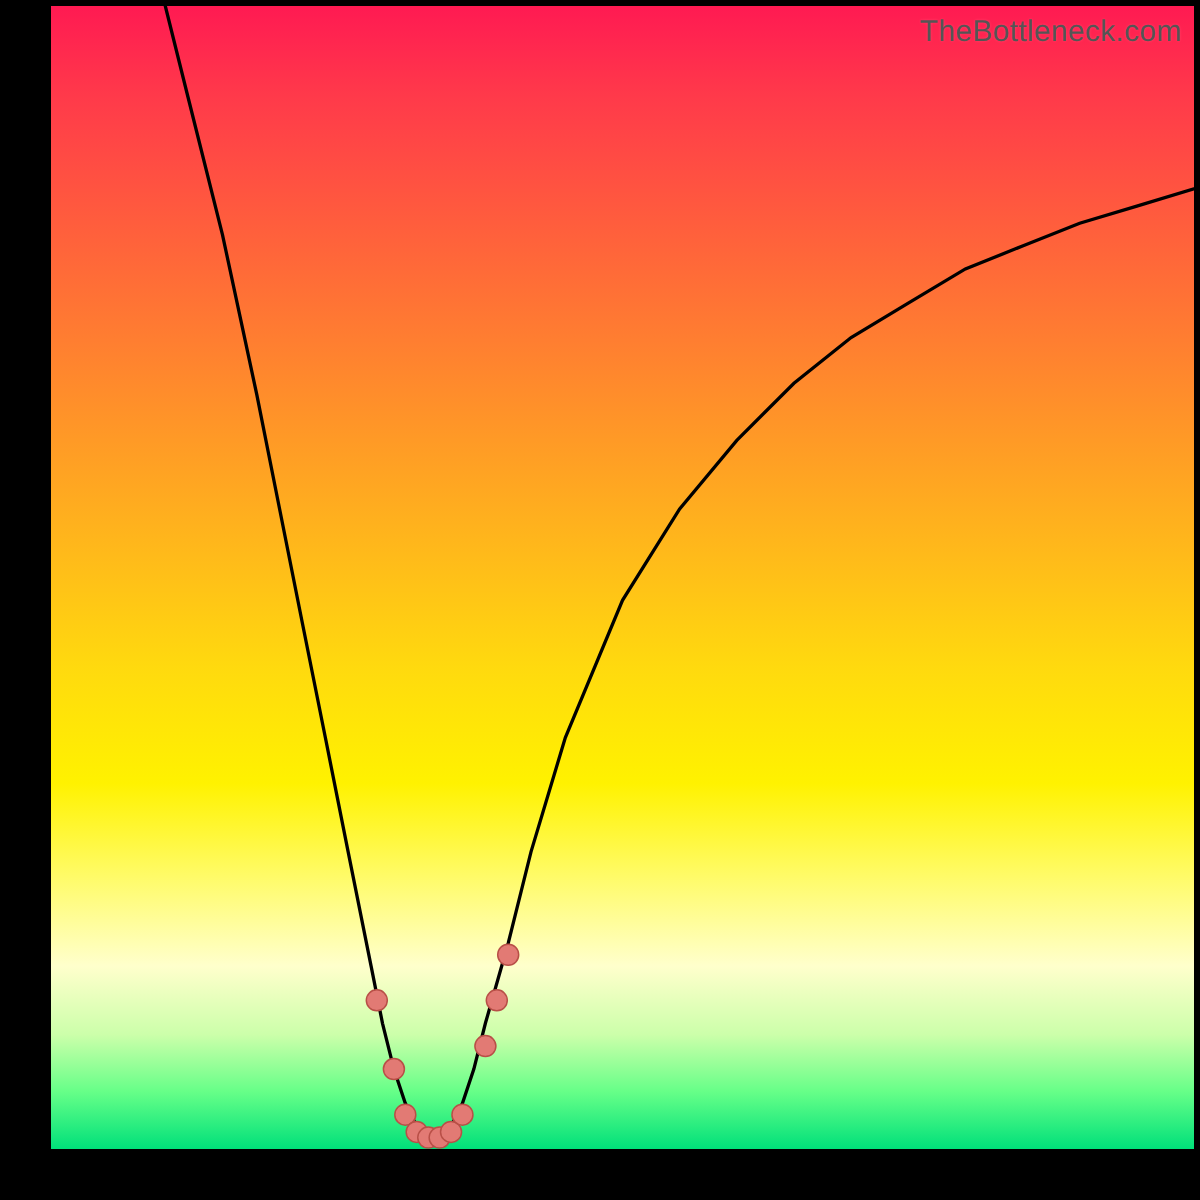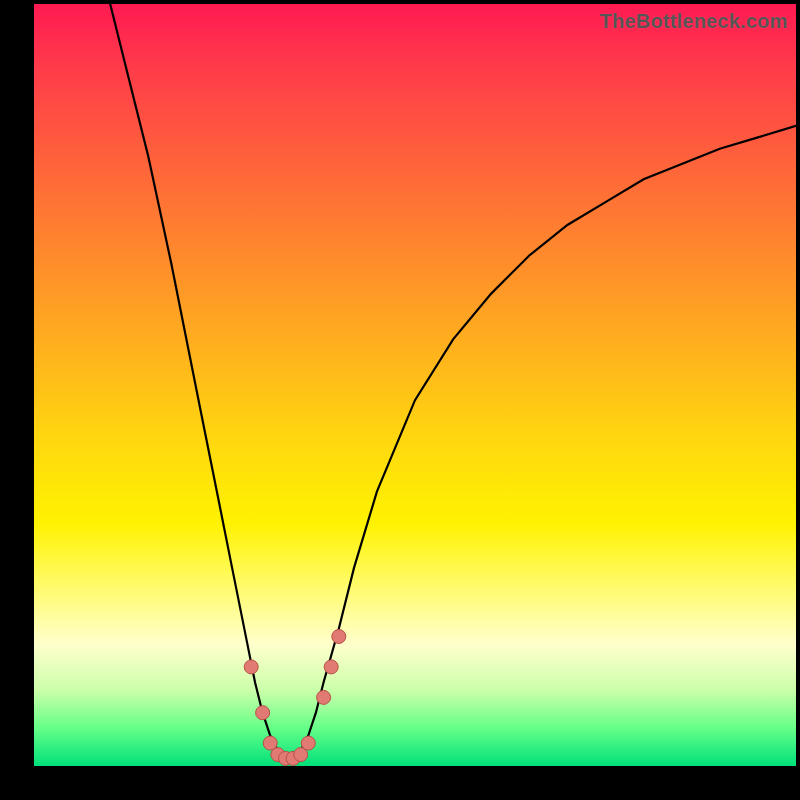--- a/index.html
+++ b/index.html
@@ -38,21 +38,21 @@
       #ccffaa 90%,
       #66ff88 95%,
       #00e07a 100%
     );
   }
   .watermark {
     position: absolute;
     top: 6px;
     right: 8px;
     font-size: 20px;
-    font-weight: 700;
+    font-weight: 400;
     color: #555;
     letter-spacing: 0.2px;
     text-shadow: 0 0 2px rgba(255,255,255,0.15);
     pointer-events: none;
   }
   svg {
     position: absolute;
     left: 0; top: 0;
   }
 </style>

